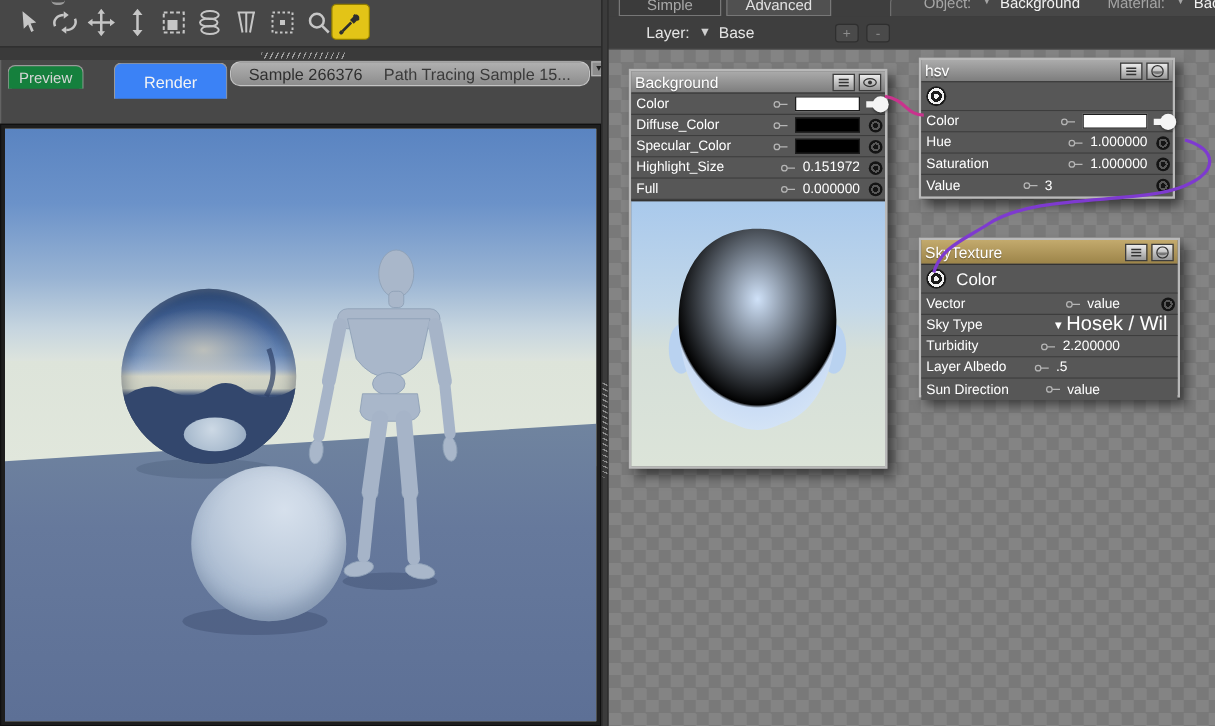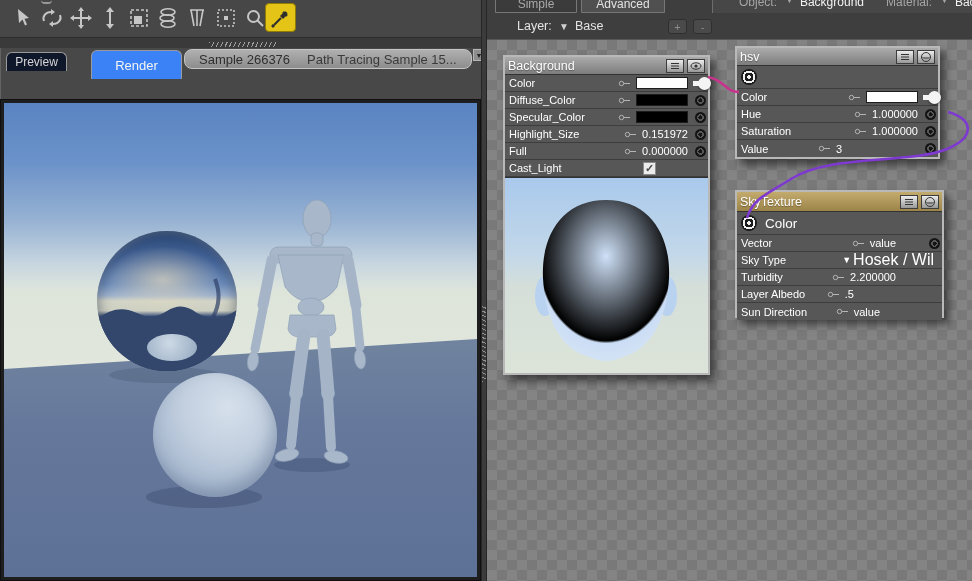--- a/index.html
+++ b/index.html
@@ -10,21 +10,21 @@
   
   #toolbar{left:0;top:0;width:481px;height:37px;background:#474747;}
   .tool{position:absolute;top:4px;width:28px;height:28px;display:flex;align-items:center;justify-content:center;}
   .toolbtn{border-radius:4px;}
   #eyedropper-btn{background:#e3c417;border:1px solid #8f7c00;}
   #top-fragment{left:41px;top:0;width:11px;height:4px;border-bottom:2px solid #9a9a9a;border-radius:0 0 5px 5px;}
   #strip2{left:0;top:37px;width:481px;height:11px;background:#3a3a3a;border-top:1px solid #2c2c2c;}
   #grip-top{left:209px;top:42px;width:68px;height:5px;background:repeating-linear-gradient(115deg,#9f9f9f 0 1px,rgba(0,0,0,0) 1px 4px);}
   #tabsrow{left:0;top:48px;width:481px;height:51px;background:#484848;border-left:1px solid #636363;}
   .ltab{position:absolute;border:1px solid #9a9a9a;border-bottom:none;border-radius:6px 6px 0 0;display:flex;align-items:center;justify-content:center;font-size:12px;}
-  #tab-preview{left:5px;top:4px;width:61px;height:19px;background:#0f172a;color:#d6d6d6;}
+  #tab-preview{left:5px;top:4px;width:61px;height:19px;background:#15803d;color:#d6d6d6;}
   #tab-render{left:90px;top:2px;width:91px;height:29px;background:#3b82f6;color:#f4f4f4;font-size:13px;}
   #samplebar{left:183px;top:1px;width:288px;height:20px;background:linear-gradient(#b0b0b0,#8d8d8d);border-radius:8px;border:1px solid #c4c4c4;display:flex;align-items:center;color:#2f2f2f;font-size:13px;}
   #samplebar .s1{margin-left:14px;}
   #samplebar .s2{margin-left:17px;color:#3a3a3a;white-space:nowrap;}
   #minidrop{left:472px;top:1px;width:12px;height:12px;background:#8d8d8d;border:1px solid #b5b5b5;color:#222;font-size:7px;display:flex;align-items:center;justify-content:center;}
   #controlsrow{left:0;top:72px;width:481px;height:27px;}
   .ctxt{position:absolute;color:#f0f0f0;font-size:12.5px;top:6px;}
   .dtri{color:#cfcfcf;font-size:9px;margin-right:5px;}
   
   #viewport{left:0;top:99px;width:481px;height:482px;background:#1e1e1e;border:1px solid #101010;padding:3px;}
@@ -353,24 +353,20 @@
       </div>
       <div class="nrow">
         <span class="lbl">Full</span>
         <svg class="keysvg" width="13" height="9">
             <circle cx="3.5" cy="4.5" r="2.2" fill="none" stroke="#b5b5b5"></circle>
             <path d="M5.7,4.5 H12" stroke="#b5b5b5"></path>
           </svg>
         <span class="nval">0.000000</span>
         <div class="conn"></div>
       </div>
-      <div class="nrow">
-        <span class="lbl">Cast_Light</span>
-        <div class="chk"><span>✓</span></div>
-      </div>
       <div id="bg-preview">
         <svg width="203" height="202" viewBox="0 0 203 202">
           <defs>
             <radialGradient id="hg" cx="0.5" cy="0.35" r="0.75">
               <stop offset="0" stop-color="#cfe1f8"></stop>
                 <stop offset="0.7" stop-color="#cuddf5"></stop>
                 <stop offset="0.72" stop-color="#cbddf5"></stop>
                 <stop offset="1" stop-color="#dbe9f6"></stop>
             </radialGradient>
           </defs>

